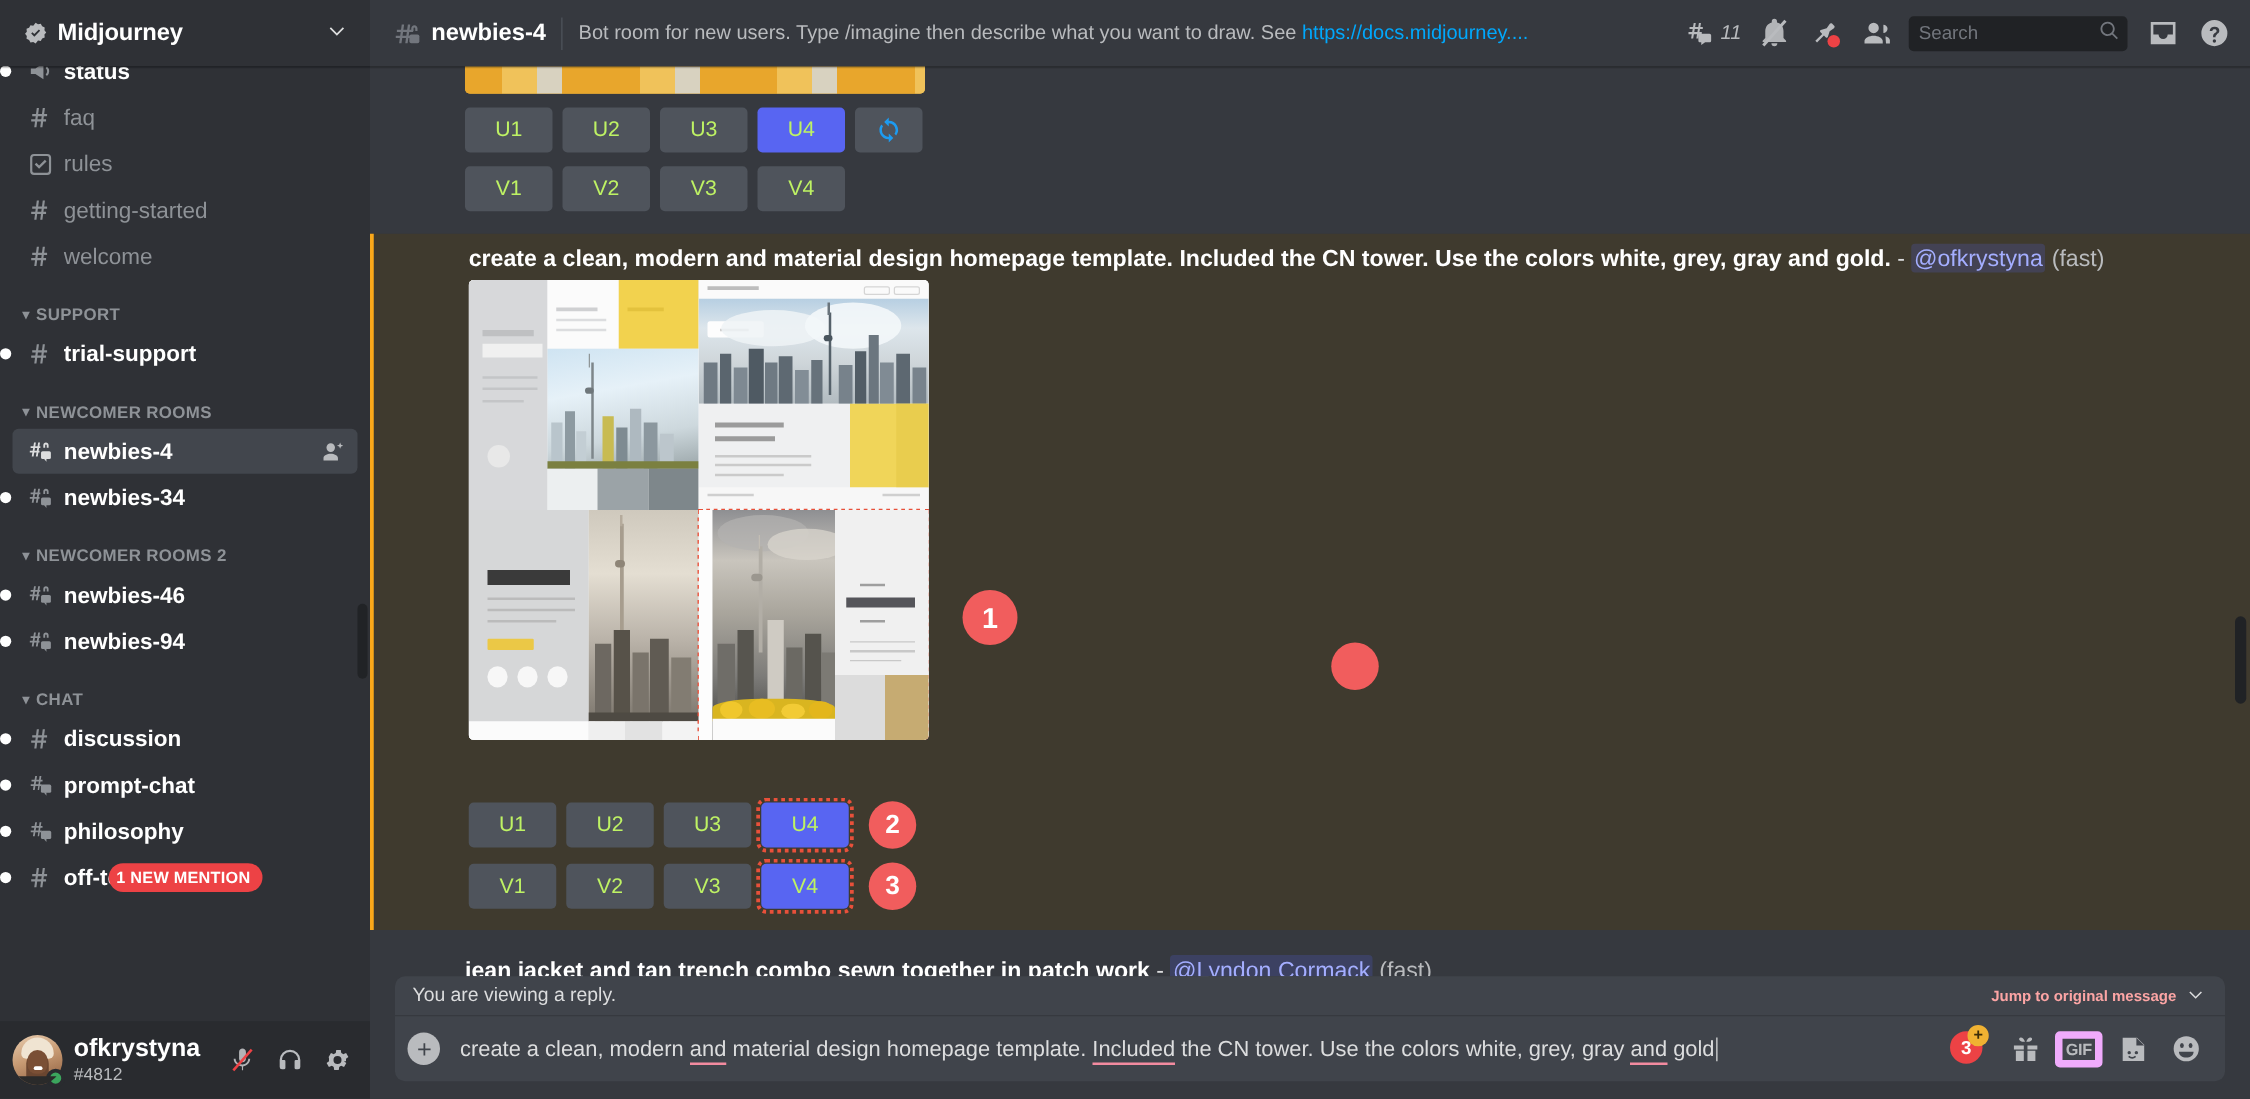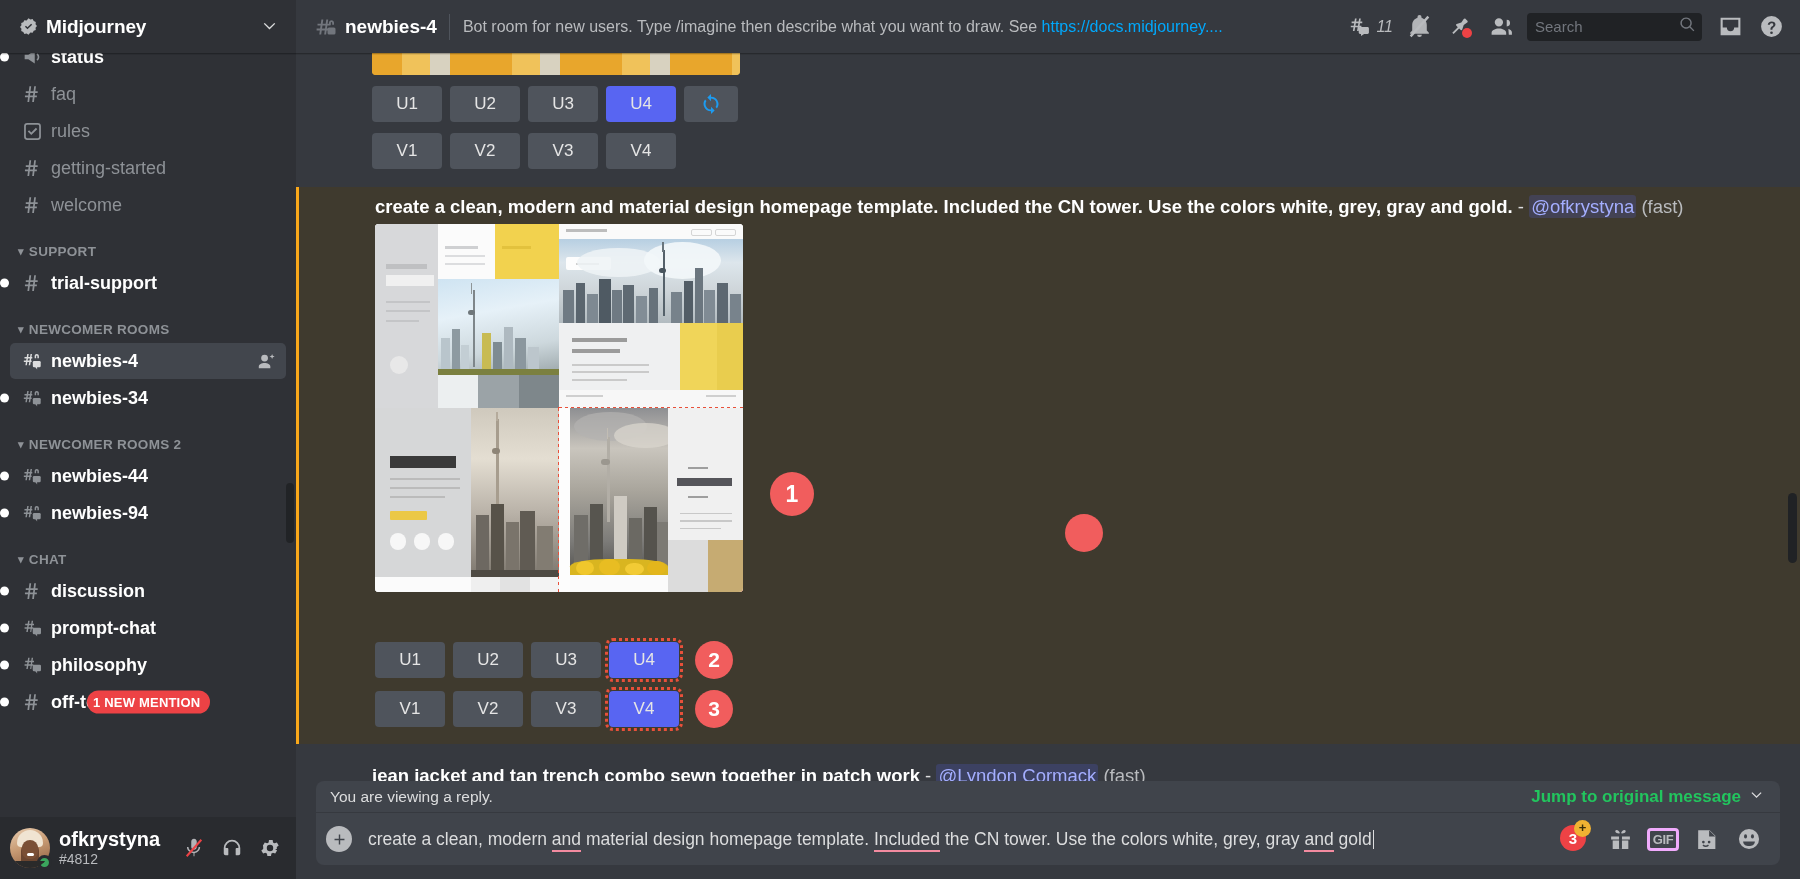--- a/index.html
+++ b/index.html
@@ -180,21 +180,21 @@
     width: 368px; height: 368px; margin-left: 76px;
     display: grid; grid-template-columns: 1fr 1fr; grid-template-rows: 1fr 1fr;
     border-radius: 4px; overflow: hidden; background:#d8d8d8;
     position: relative;
   }
   .q { position: relative; overflow: hidden; background:#eceff1; }
 
   .btnrow { display: flex; gap: 8px; margin-left: 76px; padding-top: 11px; align-items:center;}
   .mjbtn {
     width: 70px; height: 36px; border-radius: 4px;
-    background: #4f545c; color: #e5e5e5;
+    background: #4f545c; color: #bef264;
     font-size: 17px; font-weight: 500;
     display: flex; align-items: center; justify-content: center;
     cursor: pointer; border: none; font-family: inherit;
     position: relative;
   }
   .mjbtn.primary { background: #5865f2; }
   .mjbtn.sq { width: 54px; }
   .mjbtn.hl { outline: 3px dotted #e8503a; outline-offset: 1px; }
   .numbadge {
     width: 38px; height: 38px; border-radius: 50%;
@@ -209,21 +209,21 @@
 
   
   .bottom { flex: 0 0 auto; padding: 0 20px 14px 20px; position: relative; z-index: 3;}
   .replybar {
     background: #40444b; border-radius: 8px 8px 0 0;
     height: 32px; display: flex; align-items: center;
     padding: 0 16px 0 14px;
     border-bottom: 1px solid #36393f;
   }
   .replytext { color: #dcddde; font-size: 15.5px; flex:1; }
-  .jumplink { color: #22c55e; font-size: 17px; font-weight: bold; cursor: pointer; display:flex; align-items:flex-start; gap:8px;}
+  .jumplink { color: #fca5a5; font-size: 12px; font-weight: bold; cursor: pointer; display:flex; align-items:center; gap:8px;}
   .jumplink .chev { color:#dcddde; font-size: 13px;}
   .inputbar {
     background: #40444b; border-radius: 0 0 8px 8px;
     min-height: 52px; display: flex; align-items: center;
     padding: 0 16px 0 10px; gap: 0;
   }
   .plusbtn {
     width: 26px; height: 26px; border-radius: 50%;
     background: #b9bbbe; color: #40444b;
     display: flex; align-items: center; justify-content: center;
@@ -236,21 +236,21 @@
     position: relative; padding: 14px 0;
   }
   .sp { border-bottom: 2.5px solid #f38ba0; padding-bottom:1px;}
   .caret {
     display: inline-block; width: 1.5px; height: 19px;
     background: #dcddde; vertical-align: -4px; margin-left: 1px;
   }
   .in-icons { display: flex; align-items: center; gap: 13px; flex: 0 0 auto; margin-left: 14px;}
   .inic { color: #b9bbbe; cursor: pointer; display:flex; align-items:center; justify-content:center; width:30px;height:30px;}
   .gifbox {
-    border: 3px solid #f0abfc; border-radius: 4px;
+    border: 6px solid #f0abfc; border-radius: 4px;
     color: #b9bbbe; font-size: 13px; font-weight: bold;
     padding: 1px 3px; letter-spacing: -0.3px;
   }
   .countbadge {
     position: relative; width: 28px; height: 28px; flex:0 0 28px;
     margin-right: 4px;
   }
   .countbadge .circ {
     width: 26px; height: 26px; border-radius: 50%;
     background: #ed4245; color: #fff; font-size: 15px; font-weight: bold;
@@ -405,21 +405,21 @@
             <span class="pill"></span>
             <span class="ico">
               <svg width="22" height="22" viewBox="0 0 24 24">
                 <path fill="currentColor" d="M3.8 7.6h8.5v1.6H3.8zM3.1 11.5h8.5v1.6H3.1z"></path>
                 <path fill="currentColor" d="M6.8 4.3h1.6l-2 12.2H4.8zM10.4 4.3h1.6l-2 12.2H8.4z"></path>
                 <rect x="12.9" y="11.9" width="8.6" height="6.9" rx="1.4" fill="currentColor"></rect>
                 <path fill="currentColor" d="M15.3 18.3h2.3v2.9z"></path>
                 <path fill="currentColor" d="M17.2 4.4c1.3 0 2.3 1 2.3 2.3v2.2h-1.6V6.7c0-.4-.3-.7-.7-.7s-.7.3-.7.7v2.2h-1.6V6.7c0-1.3 1-2.3 2.3-2.3z"></path>
               </svg>
             </span>
-            <span class="cname">newbies-44</span>
+            <span class="cname">newbies-46</span>
           </div>
           <div class="chan unread">
             <span class="pill"></span>
             <span class="ico">
               <svg width="22" height="22" viewBox="0 0 24 24">
                 <path fill="currentColor" d="M3.8 7.6h8.5v1.6H3.8zM3.1 11.5h8.5v1.6H3.1z"></path>
                 <path fill="currentColor" d="M6.8 4.3h1.6l-2 12.2H4.8zM10.4 4.3h1.6l-2 12.2H8.4z"></path>
                 <rect x="12.9" y="11.9" width="8.6" height="6.9" rx="1.4" fill="currentColor"></rect>
                 <path fill="currentColor" d="M15.3 18.3h2.3v2.9z"></path>
                 <path fill="currentColor" d="M17.2 4.4c1.3 0 2.3 1 2.3 2.3v2.2h-1.6V6.7c0-.4-.3-.7-.7-.7s-.7.3-.7.7v2.2h-1.6V6.7c0-1.3 1-2.3 2.3-2.3z"></path>

